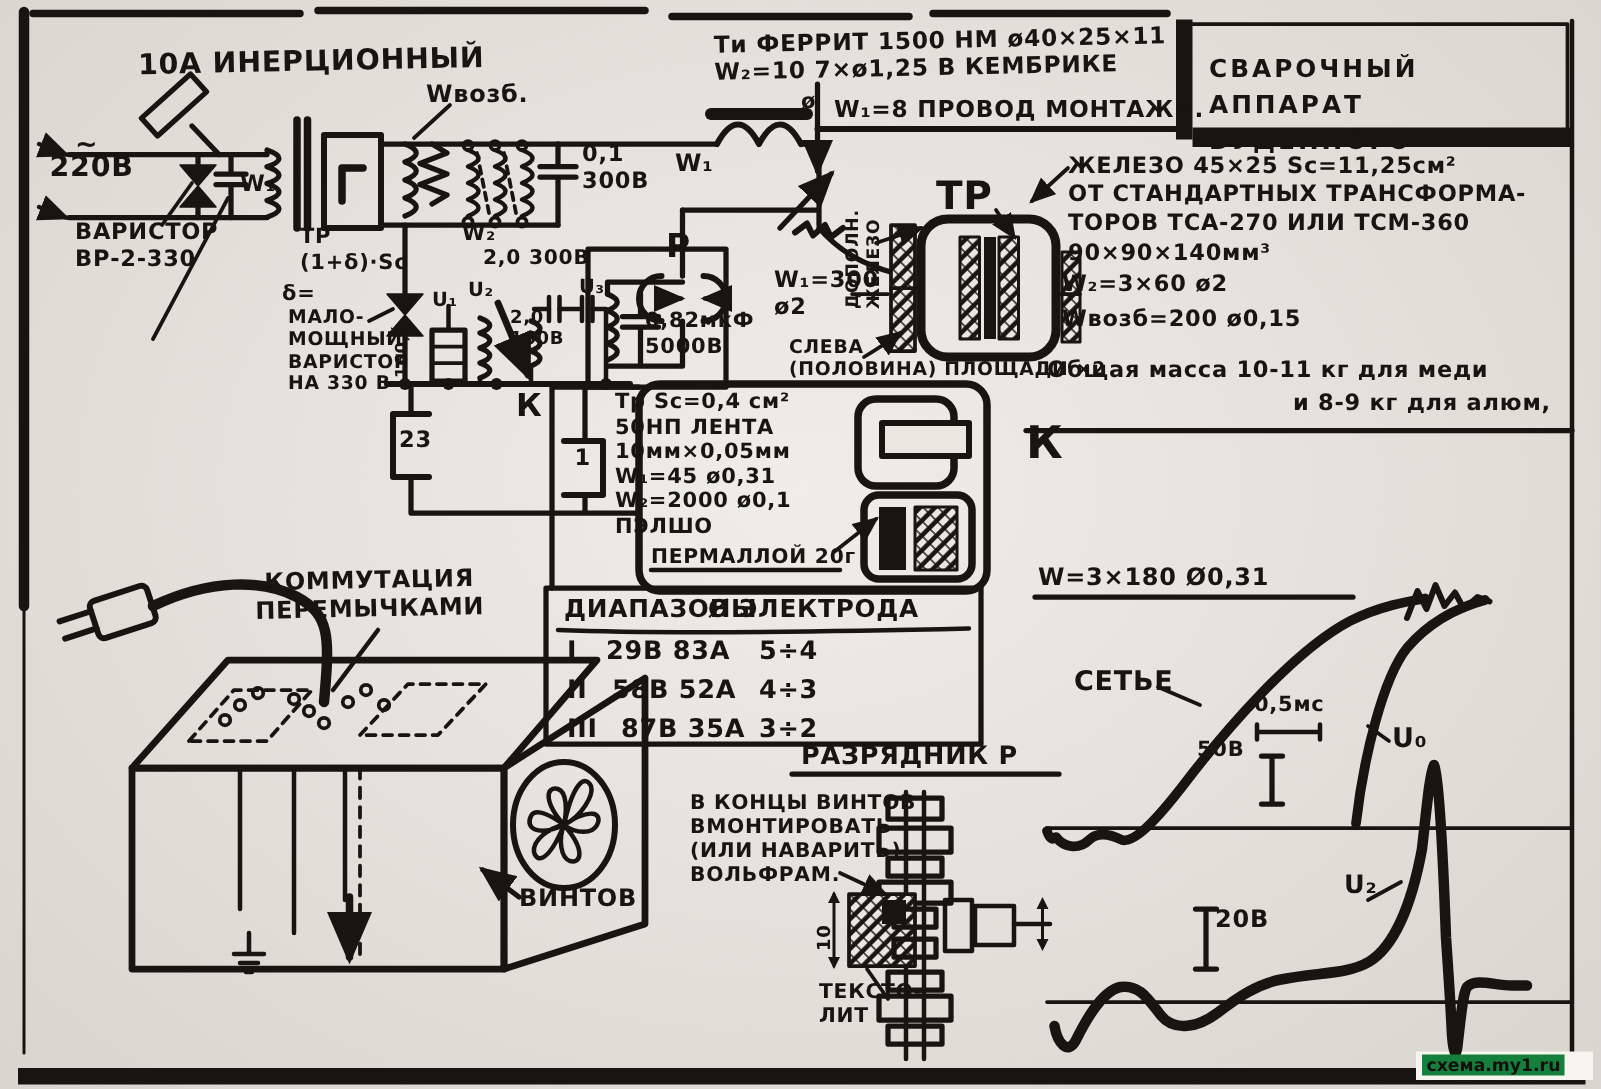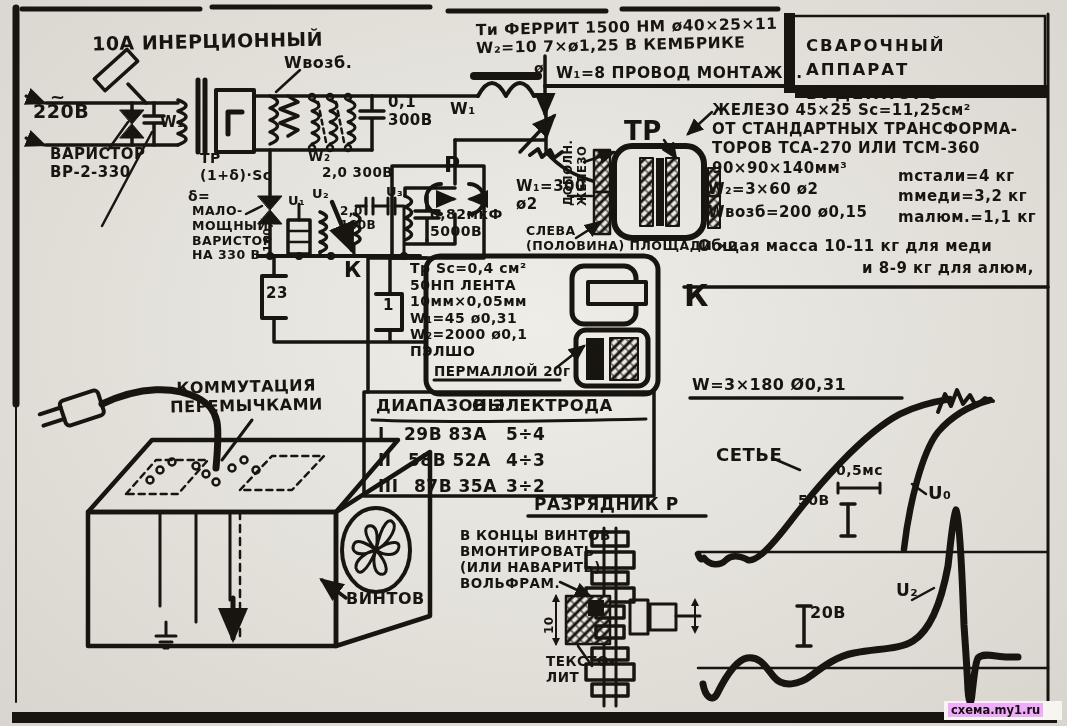--- a/index.html
+++ b/index.html
@@ -6,21 +6,21 @@
   .page{position:relative;width:1067px;height:726px;background:#e9e7e0;overflow:hidden;
         font-family:"DejaVu Sans",sans-serif;}
   .page:after{content:"";position:absolute;inset:0;pointer-events:none;
         background:radial-gradient(ellipse at 50% 45%, rgba(255,255,255,.25), rgba(90,85,70,.12));}
   .lbl{position:absolute;font-weight:700;color:#181410;white-space:pre-line;line-height:1.18;
        letter-spacing:.5px;z-index:3;}
   .ctr{text-align:center;}
   .rot{transform:rotate(-90deg);transform-origin:left top;}
   .tilt{transform:rotate(-1.2deg);}
   svg.draw{position:absolute;left:0;top:0;z-index:2;}
-  .wm{position:absolute;z-index:5;background:#f0abfc;color:#14100c;padding:0 3px;
+  .wm{position:absolute;z-index:5;background:#15803d;color:#14100c;padding:0 3px;
       font-weight:700;}
   .title{letter-spacing:2px;line-height:1.45;margin-top:12px;}
 </style>
 </head>
 <body>
 
 <div class="page">
 
 <svg class="draw" width="1067" height="726" viewBox="0 0 1067 726" stroke="#181410" fill="none" stroke-linecap="round" stroke-linejoin="round">
   <defs>
@@ -273,23 +273,20 @@
 <div class="lbl" style="left:516px;top:178px;font-size:15px">W₁=300
 ø2</div>
 <div class="lbl" style="left:526px;top:224px;font-size:12.5px">СЛЕВА
 (ПОЛОВИНА) ПЛОЩАДИ ×2</div>
 <div class="lbl" style="left:712px;top:101px;font-size:15px;line-height:1.28">ЖЕЛЕЗО 45×25  Sc=11,25см²
 ОТ СТАНДАРТНЫХ ТРАНСФОРМА-
 ТОРОВ ТСА-270 ИЛИ ТСМ-360
 90×90×140мм³</div>
 <div class="lbl" style="left:708px;top:181px;font-size:15px">W₂=3×60 ø2</div>
 <div class="lbl" style="left:708px;top:204px;font-size:15px">Wвозб=200 ø0,15</div>
-<div class="lbl" style="left:898px;top:166px;font-size:15px;line-height:1.35">mстали=4 кг
-mмеди=3,2 кг
-mалюм.=1,1 кг</div>
 <div class="lbl" style="left:698px;top:238px;font-size:15px">Общая масса 10-11 кг для меди</div>
 <div class="lbl" style="left:862px;top:260px;font-size:15px">и 8-9 кг для алюм,</div>
 <div class="lbl" style="left:410px;top:260px;font-size:14px">Тр Sc=0,4 см²
 50НП ЛЕНТА
 10мм×0,05мм
 W₁=45 ø0,31
 W₂=2000 ø0,1
 ПЭЛШО</div>
 <div class="lbl" style="left:434px;top:364px;font-size:13.5px">ПЕРМАЛЛОЙ 20г</div>
 <div class="lbl" style="left:684px;top:278px;font-size:30px">К</div>

